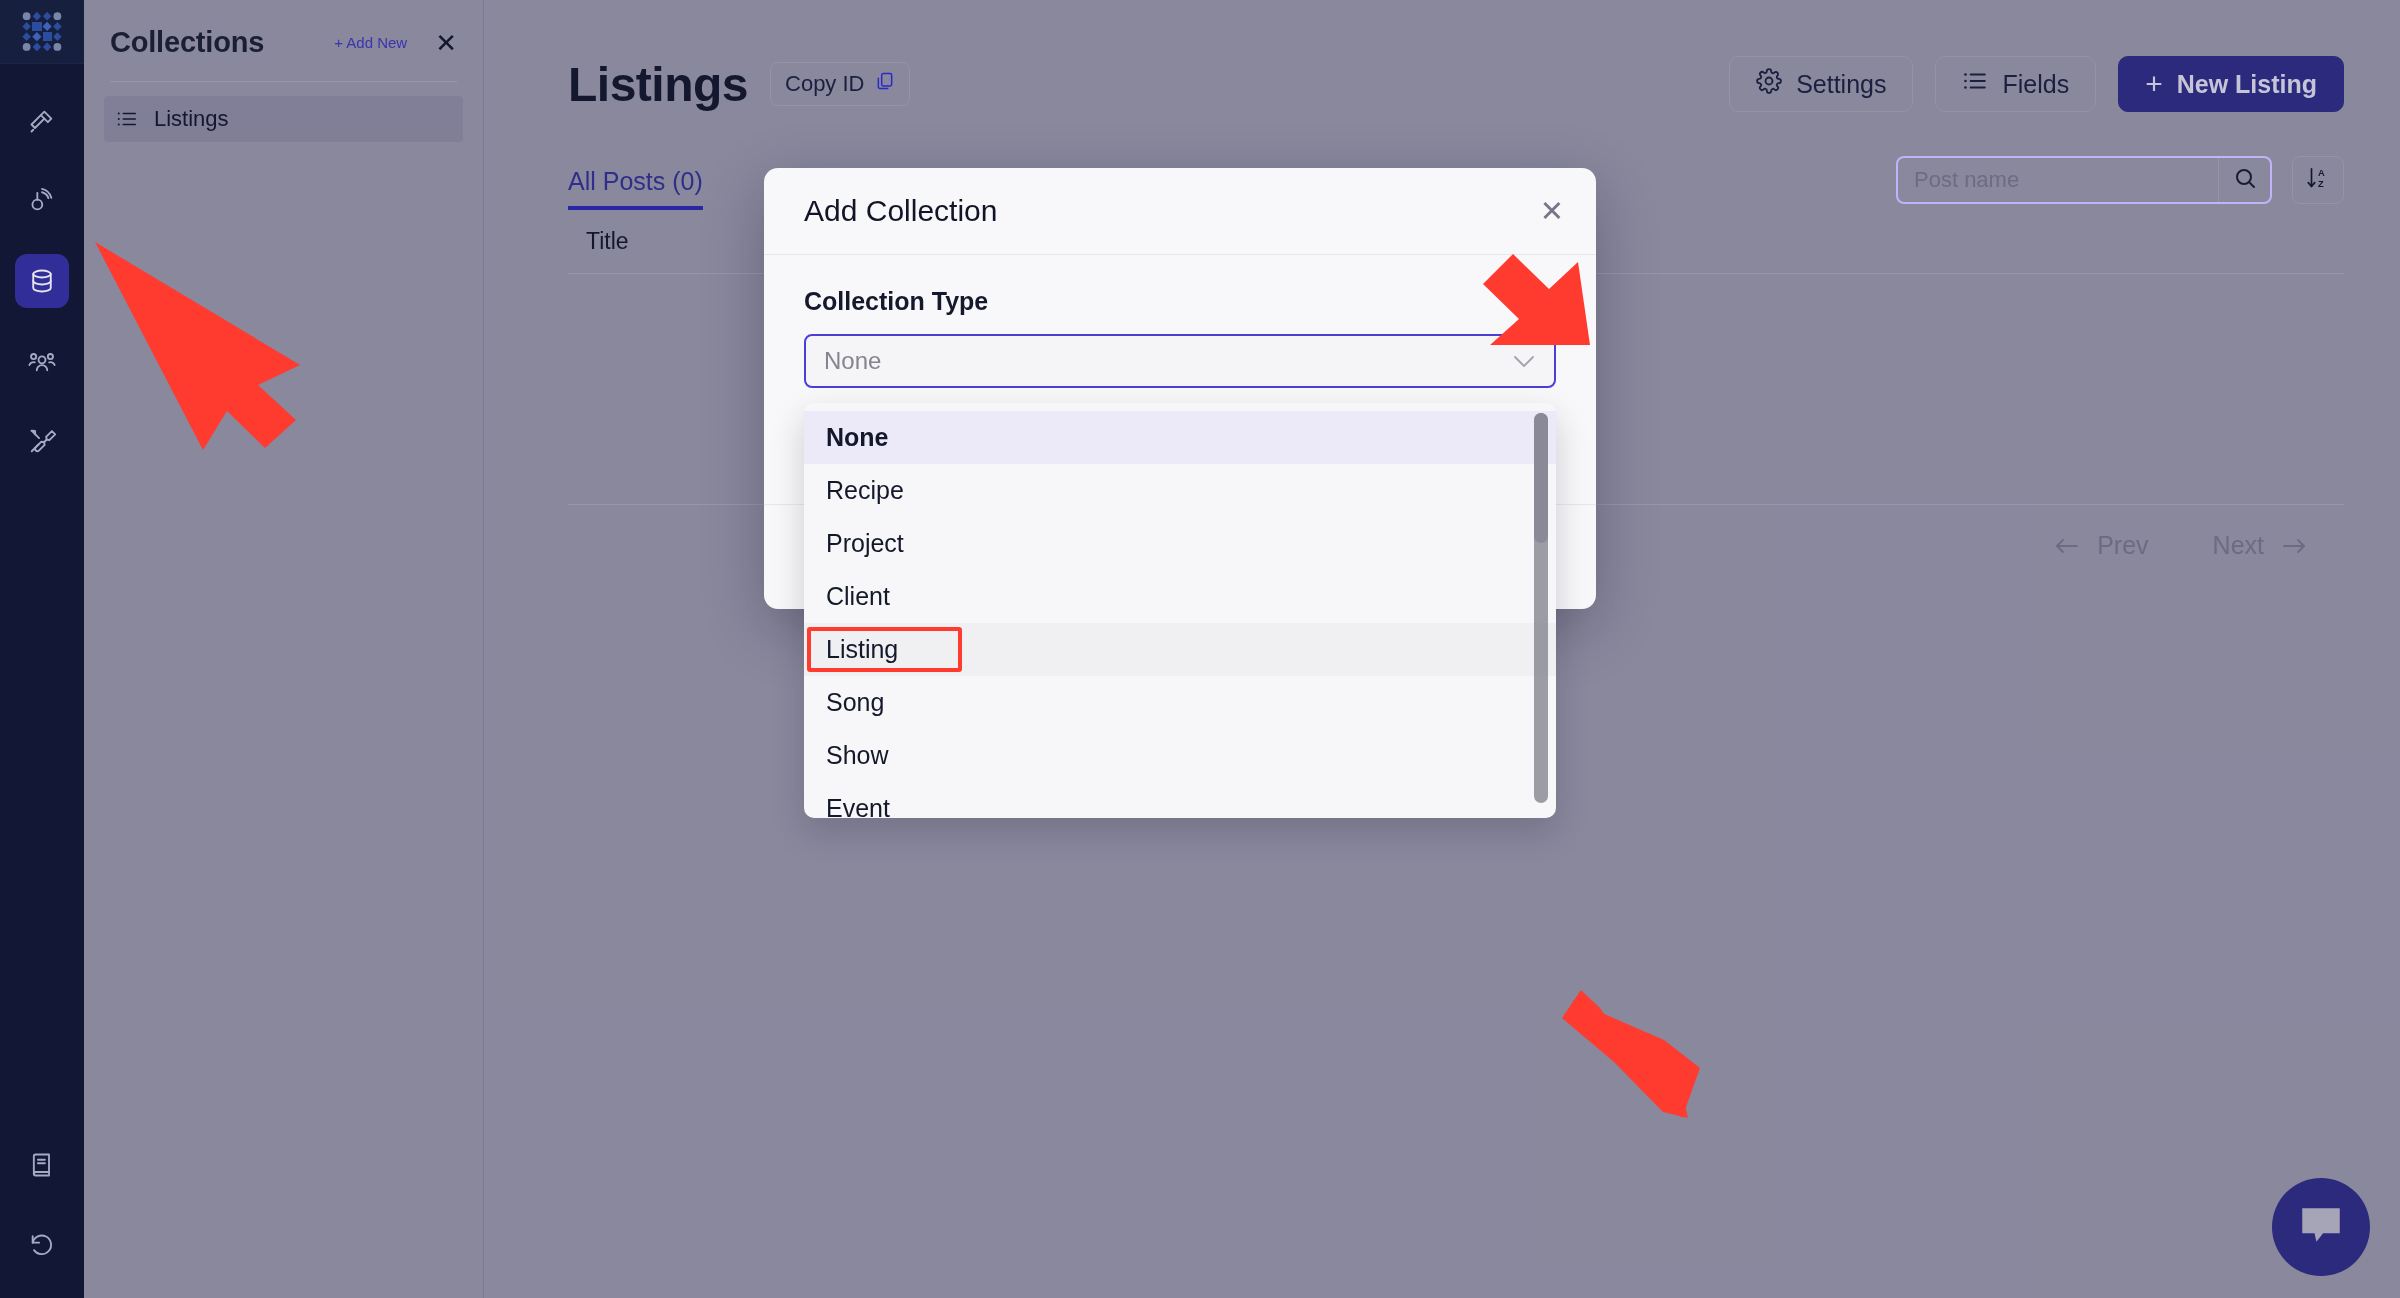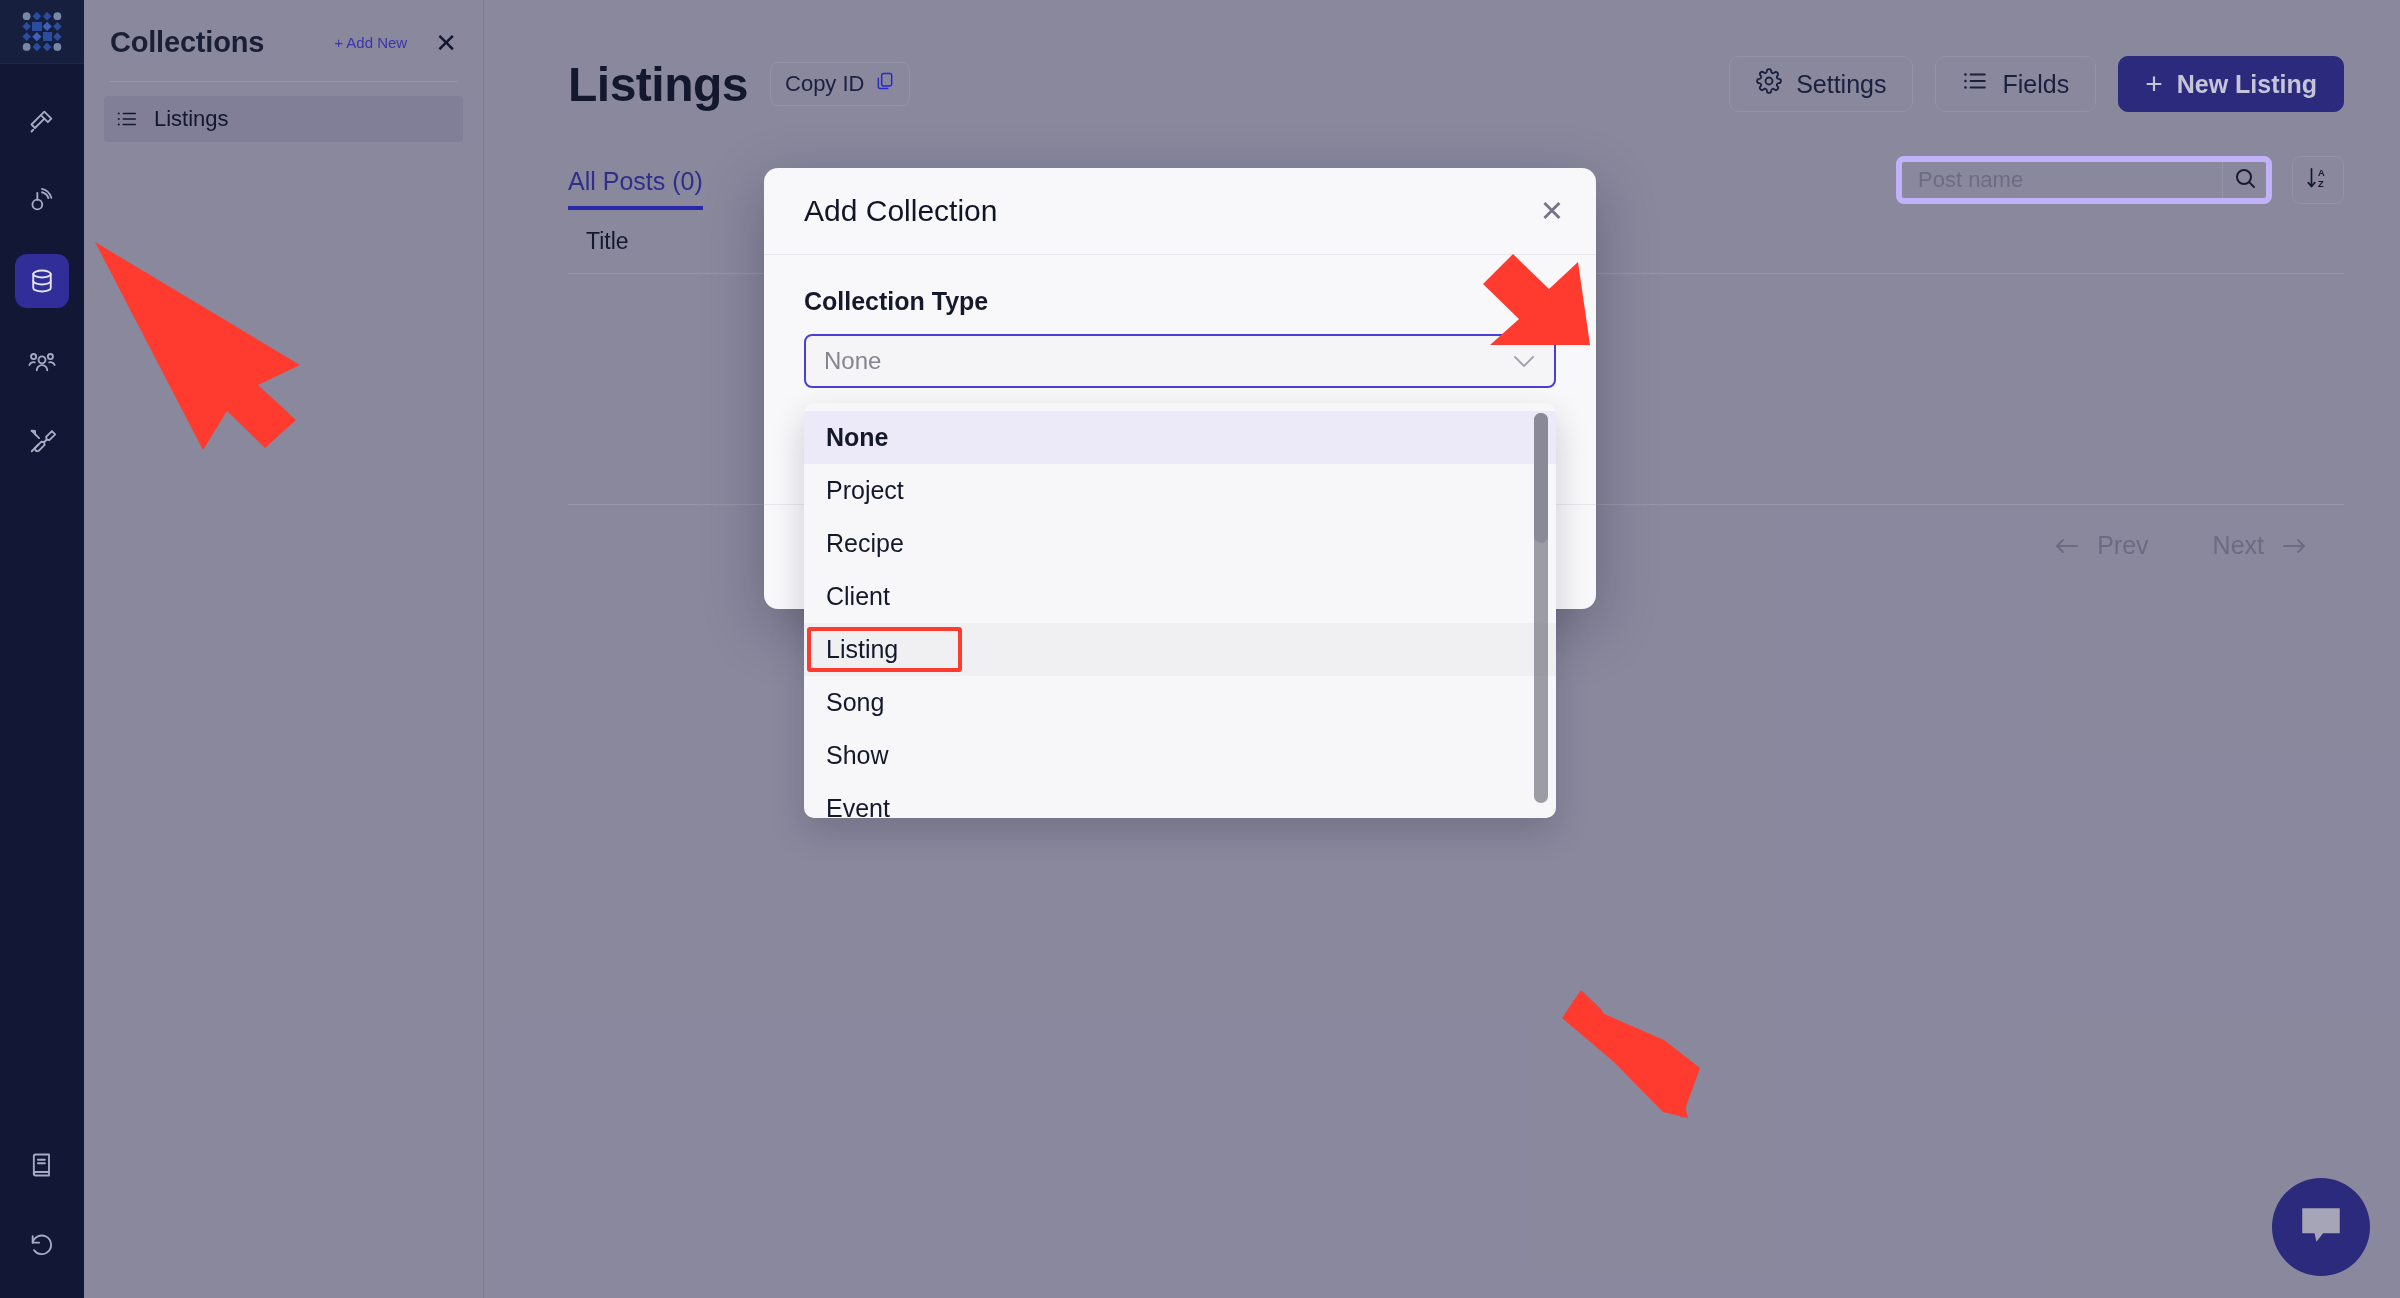--- a/index.html
+++ b/index.html
@@ -135,21 +135,21 @@
     position: relative;
   }
   .tab.active::after {
     content: ""; position: absolute; left: 0; right: 0; bottom: 0;
     height: 4px; background: #2a27a8;
   }
   .search-wrap { margin-left: auto; display: flex; align-items: center; gap: 20px; padding-bottom: 6px; }
   .search-box {
     display: flex; align-items: stretch;
     width: 376px; height: 48px;
-    border: 6px solid #c4b5fd; border-radius: 8px; overflow: hidden;
+    border: 2px solid #c4b5fd; border-radius: 8px; overflow: hidden;
   }
   .search-box input {
     flex: 1; border: 0; outline: none; background: transparent;
     padding: 0 16px; font-size: 22px; color: #2b2f4a;
     font-family: "Liberation Sans", sans-serif;
   }
   .search-box input::placeholder { color: #6f6e86; }
   .search-btn {
     width: 58px; display: flex; align-items: center; justify-content: center;
     border-left: 1px solid #9795a9; color: #171b33;
@@ -535,22 +535,22 @@
         <span>None</span>
         <span class="select-chevron">
           <svg viewBox="0 0 24 16" fill="none" stroke="currentColor" stroke-width="1.8" stroke-linecap="round" stroke-linejoin="round">
             <path d="M3 4l9 9 9-9"></path>
           </svg>
         </span>
       </div>
 
       <div class="dropdown">
         <div class="dd-item sel">None</div>
+        <div class="dd-item">Recipe</div>
         <div class="dd-item">Project</div>
-        <div class="dd-item">Recipe</div>
         <div class="dd-item">Client</div>
         <div class="dd-item hover boxed">
           <span>Listing</span>
           <span class="dd-outline"></span>
         </div>
         <div class="dd-item">Song</div>
         <div class="dd-item">Show</div>
         <div class="dd-item">Event</div>
         <div class="dd-scroll-track"></div>
         <div class="dd-scroll"></div>

